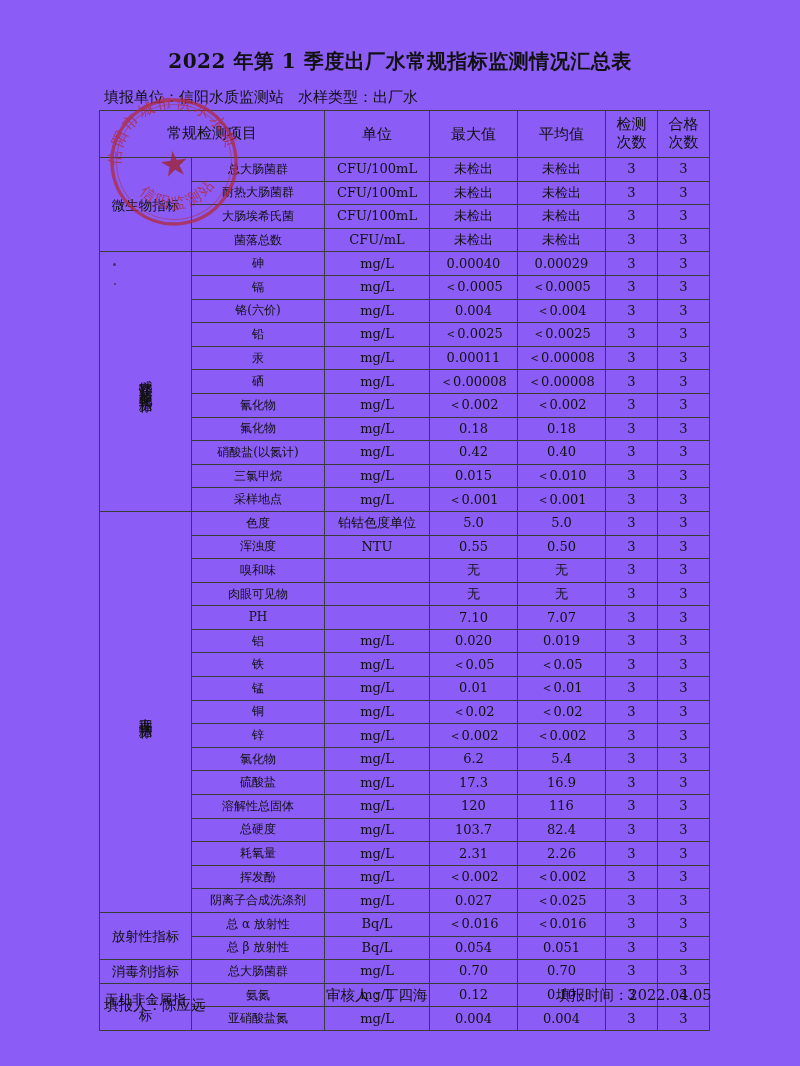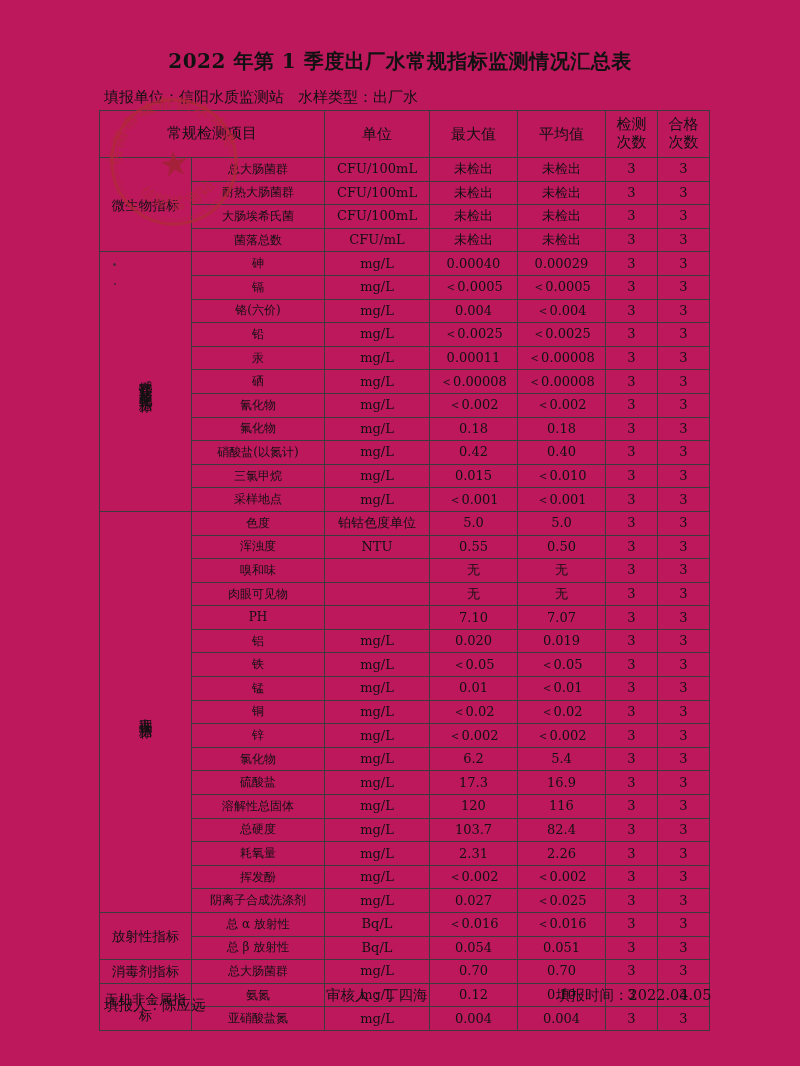--- a/index.html
+++ b/index.html
@@ -13,21 +13,21 @@
     font-family: "DejaVu Serif", "Liberation Serif", serif;
     color: #111111;
     position: relative;
     overflow: hidden;
   }
 
   .page {
     position: relative;
     width: 800px;
     height: 1066px;
-    background: #be185d;
+    background: #8b5cf6;
   }
 
   
   .doc-title {
     position: absolute;
     top: 48px;
     left: 0;
     width: 800px;
     text-align: center;
     font-size: 20px;

